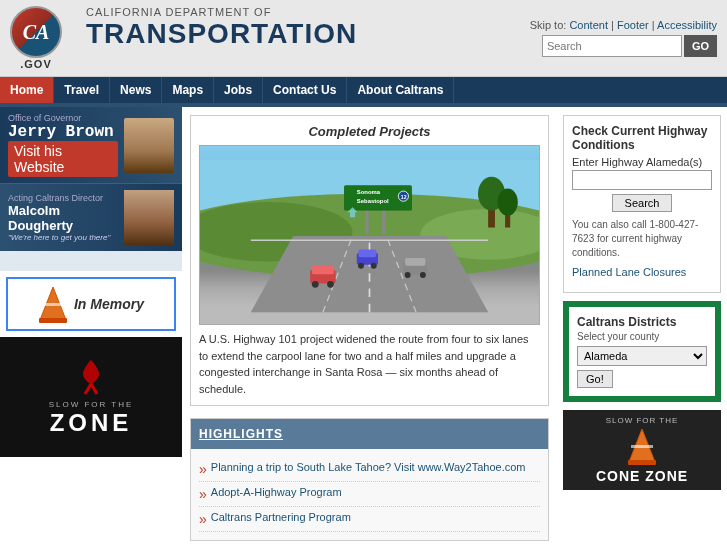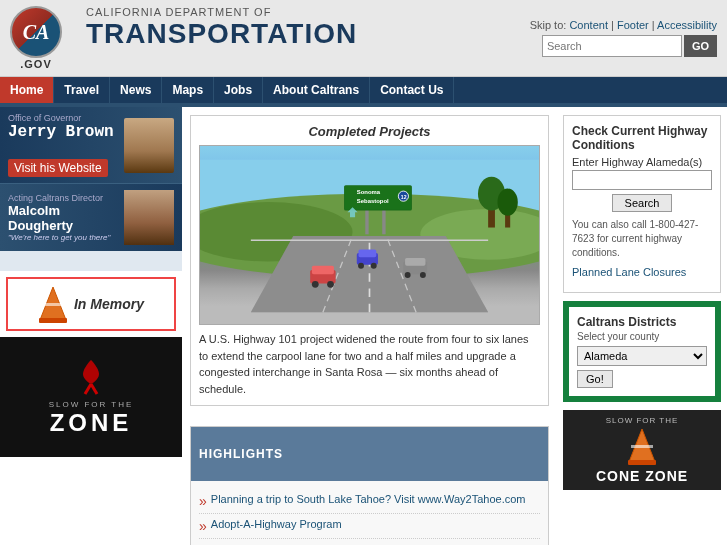--- a/index.html
+++ b/index.html
@@ -29,44 +29,44 @@
 
     
     #main { display: flex; gap: 0; }
 
     
     #left-sidebar { width: 182px; flex-shrink: 0; }
     .gov-banner { background: linear-gradient(to right, #1a3a5c, #2c5070); padding: 6px 8px; color: #fff; display: flex; align-items: center; gap: 6px; min-height: 60px; }
     .gov-banner .text-area { flex: 1; }
     .gov-banner .office-label { font-size: 9px; color: #aac; }
     .gov-banner .name { font-size: 16px; font-weight: bold; color: #fff; font-family: Liberation Mono, monospace; }
-    .gov-banner .visit-btn { background: #c0392b; color: #fff; padding: 2px 6px; font-size: 12px; border-radius: 2px; display: inline-block; cursor: pointer; margin-top: 18px; }
+    .gov-banner .visit-btn { background: #c0392b; color: #fff; padding: 2px 6px; font-size: 14px; border-radius: 2px; display: inline-block; cursor: pointer; }
     .gov-photo { width: 50px; height: 55px; background: #c8a882; border-radius: 2px; overflow: hidden; display: flex; align-items: center; justify-content: center; }
     .gov-photo-inner { width: 50px; height: 55px; background: linear-gradient(to bottom, #c8a882 0%, #a07850 60%, #5a3810 100%); }
     .director-banner { background: linear-gradient(to right, #2c5070, #1a3a5c); padding: 6px 8px; color: #fff; display: flex; align-items: center; gap: 6px; min-height: 55px; border-top: 1px solid #3a6080; }
     .director-banner .text-area { flex: 1; }
     .director-banner .office-label { font-size: 9px; color: #aac; }
     .director-banner .name { font-size: 13px; font-weight: bold; color: #fff; }
     .director-banner .tagline { font-size: 8px; color: #cce; font-style: italic; }
     .dir-photo { width: 50px; height: 55px; background: #c8a882; }
     .dir-photo-inner { width: 50px; height: 55px; background: linear-gradient(to bottom, #c0a080 0%, #906040 60%, #503010 100%); }
     .sidebar-spacer { height: 20px; background: #e0e8f0; }
-    .memory-box { border: 2px solid #ef4444; margin: 6px; padding: 6px; text-align: center; background: #fff; display: flex; align-items: center; justify-content: center; gap: 6px; }
+    .memory-box { border: 2px solid #3b82f6; margin: 6px; padding: 6px; text-align: center; background: #fff; display: flex; align-items: center; justify-content: center; gap: 6px; }
     .memory-text { font-size: 14px; font-weight: bold; color: #333; font-style: italic; }
 
     
     #center-content { flex: 1; padding: 8px; }
-    .completed-projects-box { border: 1px solid #ccc; padding: 8px; background: #fff; margin-bottom: 20px; }
+    .completed-projects-box { border: 1px solid #ccc; padding: 8px; background: #fff; margin-bottom: 12px; }
     .completed-projects-box h3 { text-align: center; color: #333; font-size: 13px; margin-bottom: 6px; font-style: italic; }
     .project-image { width: 100%; height: 180px; background: linear-gradient(to bottom, #87CEEB 0%, #6aafe6 30%, #5a9acc 35%, #4a7a44 40%, #6a9a64 50%, #888 70%, #aaa 80%, #bbb 90%); position: relative; overflow: hidden; border: 1px solid #aaa; }
     .project-caption { font-size: 11px; color: #333; margin-top: 6px; line-height: 1.5; }
 
     
     .highlights-box { background: #f8f8f8; border: 1px solid #ccc; padding: 8px; }
-    .highlights-header { background: #5a7a9a; color: #fff; padding: 20px 8px; font-size: 12px; font-weight: bold; letter-spacing: 1px; margin: -8px -8px 8px -8px; }
+    .highlights-header { background: #5a7a9a; color: #fff; padding: 8px 8px; font-size: 12px; font-weight: bold; letter-spacing: 1px; margin: -8px -8px 8px -8px; text-decoration: underline; }
     .highlight-item { display: flex; align-items: flex-start; gap: 4px; padding: 4px 0; border-bottom: 1px dotted #ccc; }
     .highlight-arrow { color: #c0392b; font-size: 14px; flex-shrink: 0; }
     .highlight-link { color: #1a5276; text-decoration: none; font-size: 11px; }
 
     
     #right-sidebar { width: 170px; flex-shrink: 0; padding: 8px 6px; }
     .highway-check { border: 1px solid #ccc; padding: 8px; background: #fff; margin-bottom: 8px; }
     .highway-check h4 { font-size: 12px; font-weight: bold; color: #333; margin-bottom: 4px; }
     .highway-check .label { font-size: 11px; color: #333; margin-bottom: 2px; }
     .highway-check input[type=text] { width: 100%; border: 1px solid #999; padding: 2px; font-size: 11px; margin-bottom: 4px; height: 20px; }
@@ -111,22 +111,22 @@
     </div>
   </div>
 </div>
 
 <div id="nav">
   <a href="#" class="active">Home</a>
   <a href="#">Travel</a>
   <a href="#">News</a>
   <a href="#">Maps</a>
   <a href="#">Jobs</a>
+  <a href="#">Contact Us</a>
   <a href="#">About Caltrans</a>
-  <a href="#">Contact Us</a>
 </div>
 <div id="nav-bar"></div>
 
 <div id="main">
 
   <div id="left-sidebar">
 
     <div class="gov-banner">
       <div class="text-area">
         <div class="office-label">Office of Governor</div>

